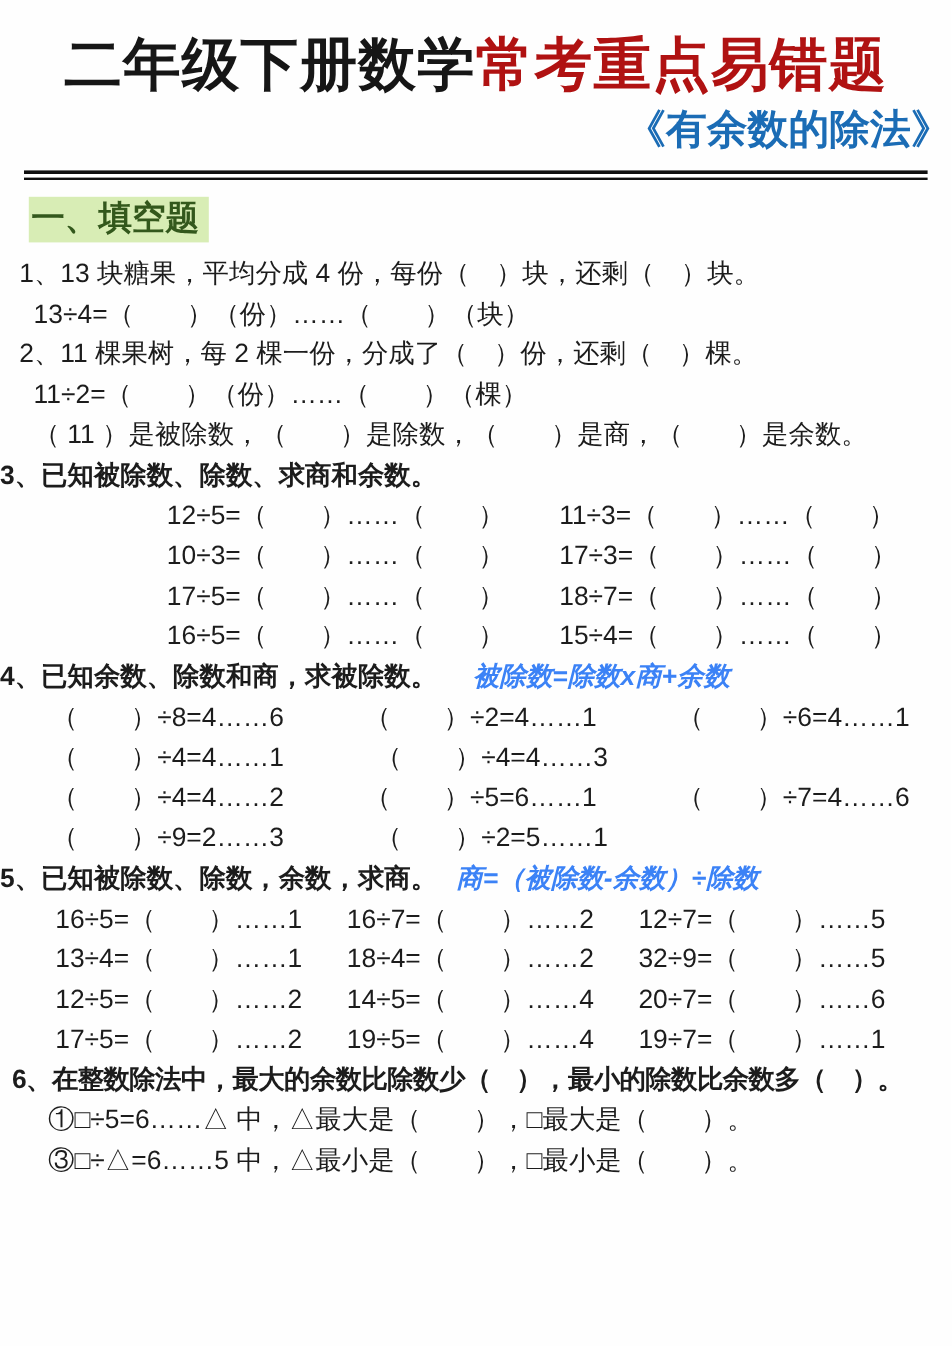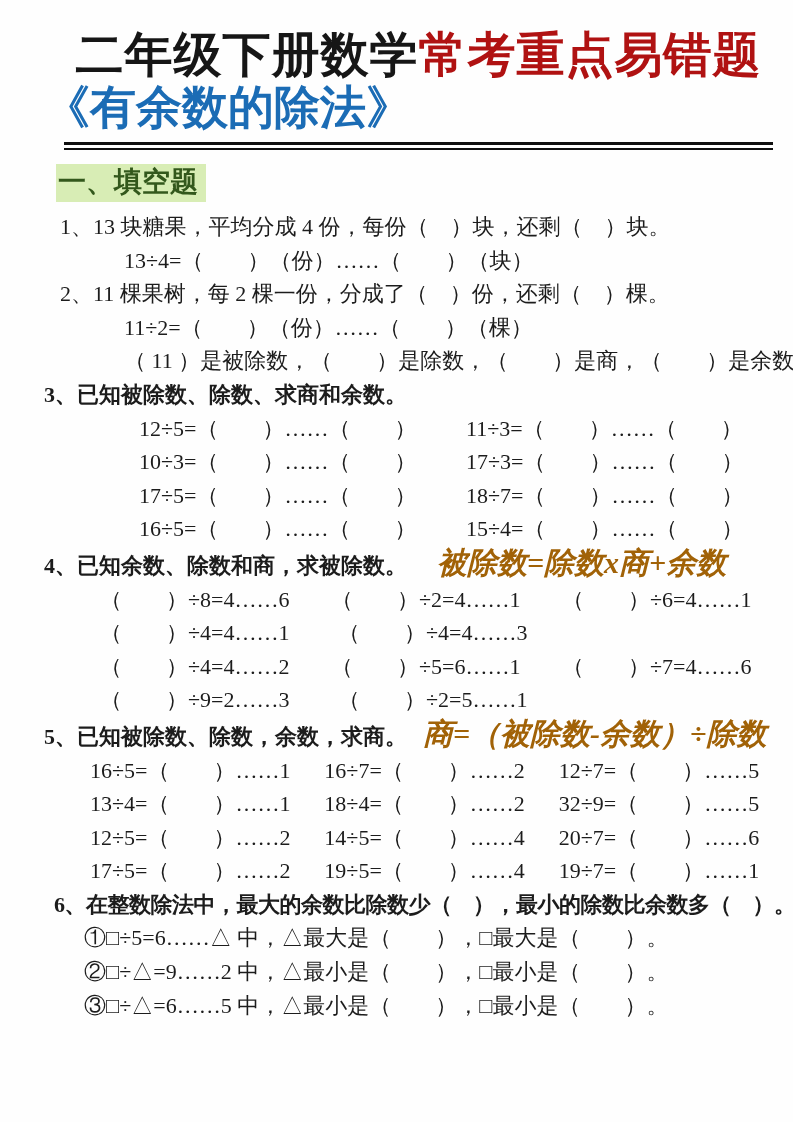--- a/index.html
+++ b/index.html
@@ -3,77 +3,76 @@
 <meta charset="utf-8">
 <style>
   * { margin: 0; padding: 0; box-sizing: border-box; }
   html, body { background: #ffffff; }
   .page {
     position: relative;
     width: 793px;
     height: 1122px;
     margin: 0 auto;
     background: #fefefe;
-    font-family: Liberation Serif, serif;
+    font-family: Liberation Sans, sans-serif;
     color: #1c1c1c;
     overflow: hidden;
-    padding-left: 44px;
   }
   .title {
     padding-top: 26px;
     text-align: center;
     font-size: 48px;
     line-height: 58px;
     font-weight: bold;
     letter-spacing: 1px;
     white-space: nowrap;
   }
   .t-black { color: #161616; }
   .t-red   { color: #b01212; }
   .subtitle {
     margin-top: 2px;
-    text-align: left;
-    font-size: 46px;
+    text-align: right;
+    font-size: 34px;
     line-height: 44px;
     font-weight: bold;
     color: #1b6cb5;
   }
   .divider {
     margin: 12px 20px 0 20px;
     height: 8px;
     border-top: 3px solid #0f0f0f;
     border-bottom: 2px solid #0f0f0f;
   }
-  .section { margin: 14px 0 0 12px; line-height: 36px; }
+  .section { margin: 14px 0 0 24px; line-height: 36px; }
   .section-label {
     display: inline-block;
     background: #d8edb5;
     color: #33581c;
     font-size: 28px;
     font-weight: bold;
     padding: 0 8px 2px 2px;
   }
   .content { margin-top: 6px; font-size: 22px; }
   .line { line-height: 33.6px; white-space: nowrap; }
   .stem    { margin-left: 16px; }
   .stem-b  { font-weight: bold; }
-  .sub     { margin-left: 80px; }
+  .sub     { margin-left: 28px; }
   .stem-row { display: flex; align-items: baseline; }
   .note {
     font-style: italic;
     font-weight: bold;
-    color: #a16207;
-    font-size: 30px;
+    color: #3b82f6;
+    font-size: 22px;
   }
   .note-4 { margin-left: 30px; }
   .note-5 { margin-left: 16px; }
   .eqrow { display: flex; }
   .eqrow.cols2 { margin-left: 64px; justify-content: flex-end; }
   .eqrow.cols2 .cell { width: 327px; }
-  .eqrow.cols3a { margin-left: 56px; }
+  .eqrow.cols3a { margin-left: 43px; gap: 32px; }
   .eqrow.cols3a .cell { width: 238px; }
   .eqrow.cols3b { margin-left: 46px; }
   .eqrow.cols3b .cell { width: 243px; }
   .stem6 { margin-left: 10px; font-weight: bold; letter-spacing: -0.5px; }
   .item6 { margin-left: 40px; }
 </style>
 </head>
 <body>
 
 <div class="page">
@@ -171,18 +170,17 @@
       <div class="line eqrow cols3b">
         <span class="cell">17÷5=（　　）……2</span>
         <span class="cell">19÷5=（　　）……4</span>
         <span class="cell">19÷7=（　　）……1</span>
       </div>
     </div>
 
     <div>
       <div class="line stem6">6、在整数除法中，最大的余数比除数少（　），最小的除数比余数多（　）。</div>
       <div class="line item6">①□÷5=6……△ 中，△最大是（　　），□最大是（　　）。</div>
-      <div class="line item6">②□÷△=9……2 中，△最小是（　　），□最小是（　　）。</div>
       <div class="line item6">③□÷△=6……5 中，△最小是（　　），□最小是（　　）。</div>
     </div>
 
   </div>
 </div>
 
 </body></html>

